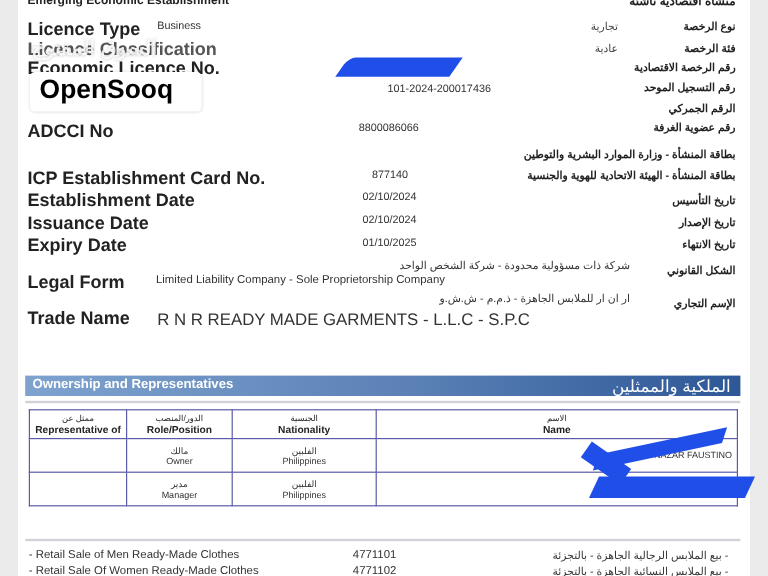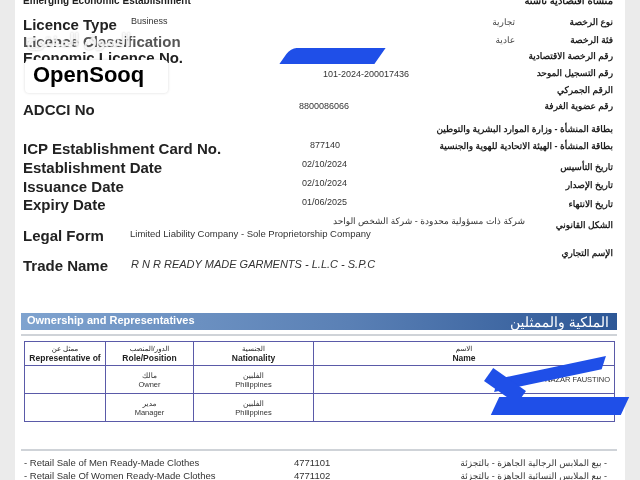--- a/index.html
+++ b/index.html
@@ -67,31 +67,32 @@
 
   <div class="abs lbl" style="left:8px;top:159px;">Establishment Date</div>
   <div class="abs val" style="left:287px;top:159px;">02/10/2024</div>
   <div class="abs ar" style="right:12px;top:162px;">تاريخ التأسيس</div>
 
   <div class="abs lbl" style="left:8px;top:178px;">Issuance Date</div>
   <div class="abs val" style="left:287px;top:178px;">02/10/2024</div>
   <div class="abs ar" style="right:12px;top:180px;">تاريخ الإصدار</div>
 
   <div class="abs lbl" style="left:8px;top:196px;">Expiry Date</div>
-  <div class="abs val" style="left:287px;top:197px;">01/06/2025</div>
+  <div class="abs val" style="left:287px;top:197px;">01/10/2025</div>
   <div class="abs ar" style="right:12px;top:199px;">تاريخ الانتهاء</div>
 
   <div class="abs arv" style="right:100px;top:216px;color:#333;">شركة ذات مسؤولية محدودة - شركة الشخص الواحد</div>
   <div class="abs ar" style="right:12px;top:220px;">الشكل القانوني</div>
   <div class="abs lbl" style="left:8px;top:227px;">Legal Form</div>
   <div class="abs val" style="left:115px;top:228px;font-size:9.5px;">Limited Liability Company - Sole Proprietorship Company</div>
 
+  <div class="abs arv" style="right:100px;top:244px;color:#333;">ار ان ار للملابس الجاهزة - ذ.م.م - ش.ش.و</div>
   <div class="abs ar" style="right:12px;top:248px;">الإسم التجاري</div>
   <div class="abs lbl" style="left:8px;top:257px;">Trade Name</div>
-  <div class="abs val" style="left:116px;top:258px;font-size:11px;font-style:italic;">R N R READY MADE GARMENTS - L.L.C - S.P.C</div>
+  <div class="abs val" style="left:116px;top:258px;font-size:14px;">R N R READY MADE GARMENTS - L.L.C - S.P.C</div>
 
   <div class="section-bar" style="top:313px;">
     <span class="en">Ownership and Representatives</span>
     <span class="arh">الملكية والممثلين</span>
   </div>
   <div class="rule" style="top:334px;"></div>
 
   <table class="own">
     <colgroup>
       <col style="width:81px">

